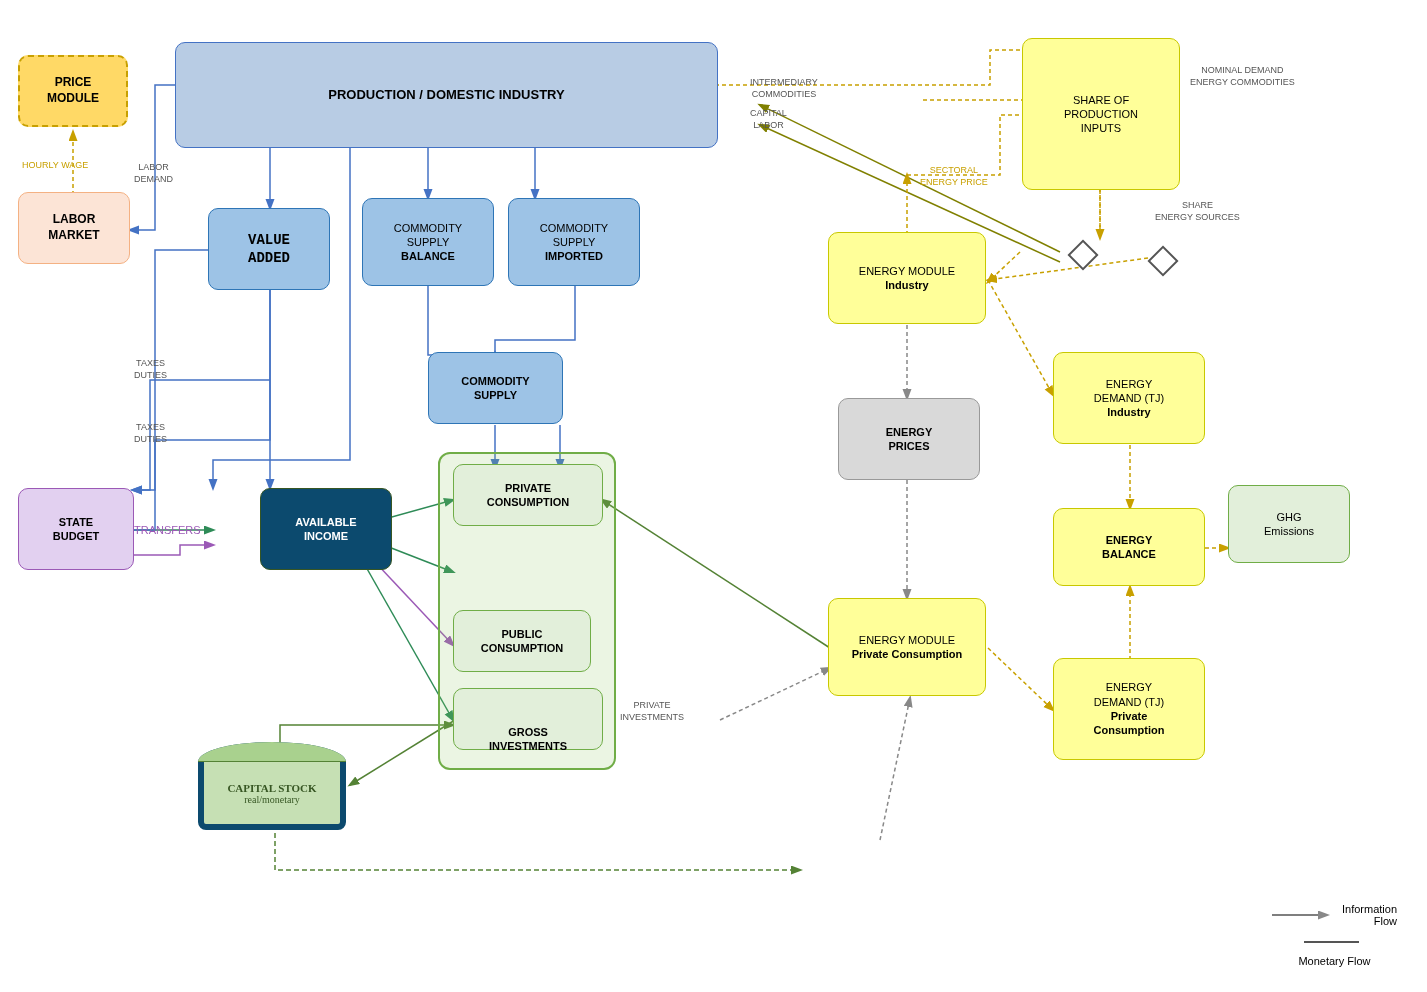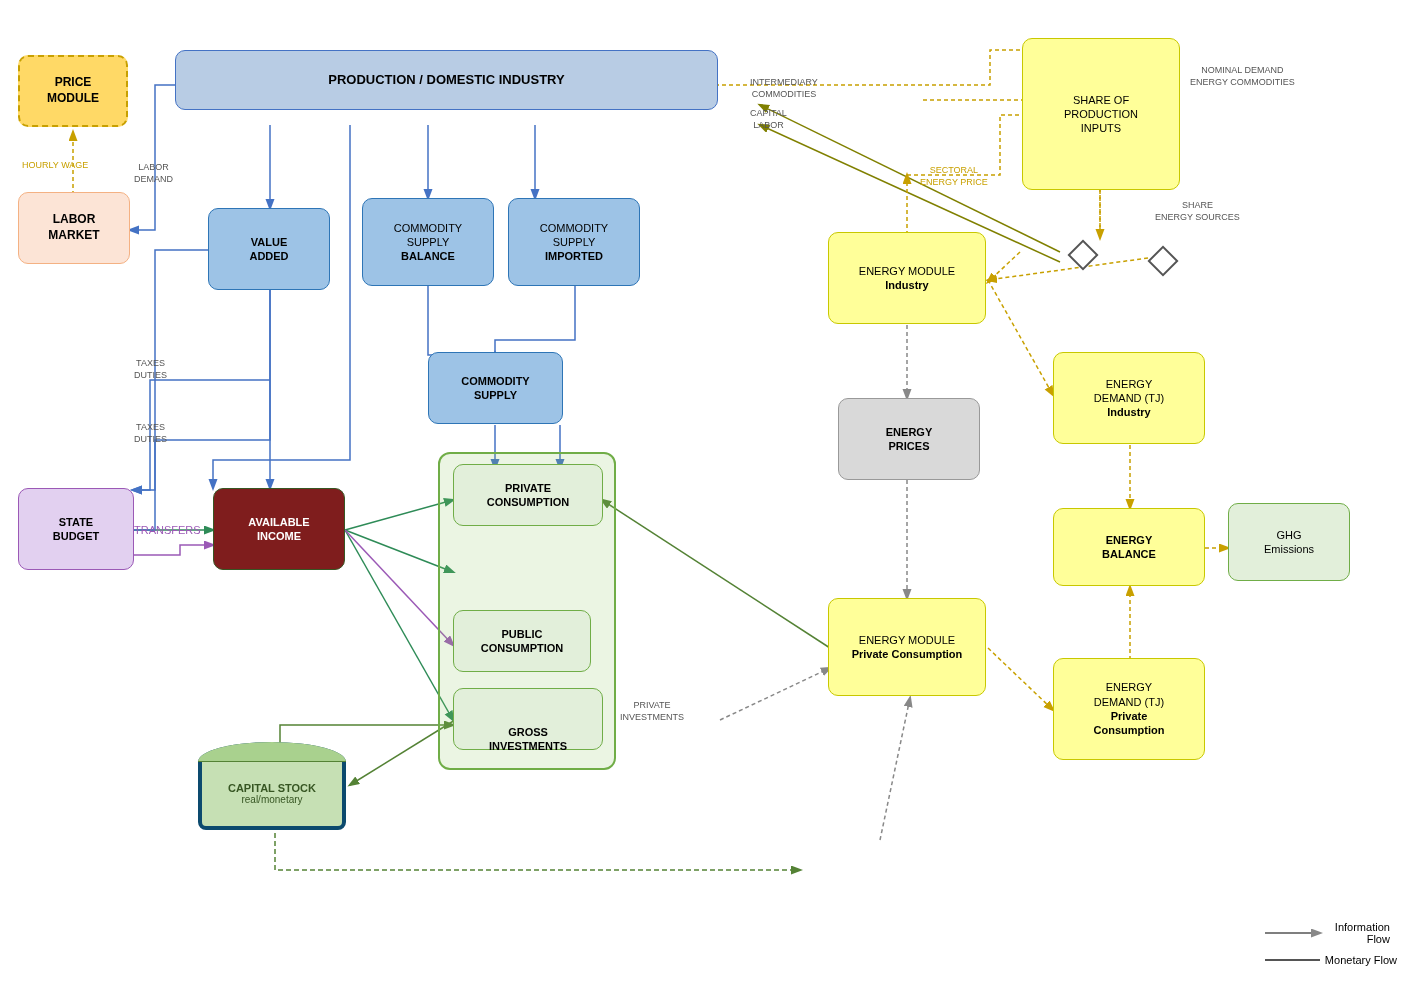--- a/index.html
+++ b/index.html
@@ -15,21 +15,21 @@
       padding: 6px;
       font-size: 11px;
       font-weight: normal;
       line-height: 1.3;
     }
     .node b { font-weight: bold; }
     .blue-light { background: #b8cce4; border: 1.5px solid #4472c4; }
     .blue-mid { background: #9dc3e6; border: 1.5px solid #2e75b6; }
     .yellow-node { background: #ffff99; border: 1.5px solid #c8c800; }
     .yellow-green { background: #e2efda; border: 1.5px solid #70ad47; }
-    .green-dark { background: #7f1d1d; color: white; border: 1.5px solid #375623; }
+    .green-dark { background: #0c4a6e; color: white; border: 1.5px solid #375623; margin-left: 47px; }
     .gray-node { background: #d9d9d9; border: 1.5px solid #999; }
     .orange-node { background: #fce4d6; border: 1.5px solid #f4b183; }
     .orange-box { background: #ffd966; border: 2px dashed #c8a000; }
     .purple-node { background: #e2d0f0; border: 1.5px solid #9b59b6; }
     .label-text { position: absolute; font-size: 9.5px; color: #555; text-align: center; line-height: 1.3; }
     svg.arrows { position: absolute; top: 0; left: 0; width: 1427px; height: 992px; pointer-events: none; }
   </style>
 </head>
 <body>
 
@@ -150,26 +150,26 @@
 
   <div class="node orange-box" style="left:18px;top:55px;width:110px;height:72px;">
     <span style="white-space:pre-line;font-weight:bold;font-size:12px;">PRICE
 MODULE</span>
   </div>
 
   <div class="node orange-node" style="left:18px;top:192px;width:112px;height:72px;">
     <span style="font-weight:bold;font-size:12px;">LABOR<br>MARKET</span>
   </div>
 
-  <div class="node blue-light" style="left:175px;top:50px;width:543px;height:60px;">
+  <div class="node blue-light" style="left:175px;top:42px;width:543px;height:106px;">
     <span style="font-weight:bold;font-size:13px;">PRODUCTION / DOMESTIC INDUSTRY</span>
   </div>
 
   <div class="node blue-mid" style="left:208px;top:208px;width:122px;height:82px;">
-    <span style="font-weight:bold;font-size:11px;">VALUE<br>ADDED</span>
+    <span style="font-weight:bold;font-size:14px;font-family:Liberation Mono, monospace;">VALUE<br>ADDED</span>
   </div>
 
   <div class="node blue-mid" style="left:362px;top:198px;width:132px;height:88px;">
     <span style="font-size:11px;">COMMODITY<br>SUPPLY<br><b>BALANCE</b></span>
   </div>
 
   <div class="node blue-mid" style="left:508px;top:198px;width:132px;height:88px;">
     <span style="font-size:11px;">COMMODITY<br>SUPPLY<br><b>IMPORTED</b></span>
   </div>
 
@@ -192,21 +192,21 @@
 
   <div class="node yellow-green" style="left:453px;top:610px;width:138px;height:62px;">
     <span style="font-weight:bold;font-size:11px;">PUBLIC<br>CONSUMPTION</span>
   </div>
 
   <div class="node yellow-green" style="left:453px;top:688px;width:150px;height:62px;">
     <span style="font-weight:bold;font-size:11px;margin-top:40px;">GROSS<br>INVESTMENTS</span>
   </div>
 
   <div style="position:absolute;left:198px;top:742px;width:148px;height:88px;">
-    <div style="width:148px;height:88px;background:#c6e0b4;border:4px solid #0c4a6e;border-radius:50% 50% 8px 8px / 20px 20px 8px 8px;display:flex;align-items:center;justify-content:center;text-align:center;flex-direction:column;">
+    <div style="width:148px;height:88px;background:#c6e0b4;border:6px solid #0c4a6e;border-radius:50% 50% 8px 8px / 20px 20px 8px 8px;display:flex;align-items:center;justify-content:center;text-align:center;flex-direction:column;font-family:Liberation Serif, serif;">
       <div style="position:absolute;top:0;left:0;right:0;height:20px;background:#a9d18e;border-radius:50% 50% 0 0 / 20px 20px 0 0;border-bottom:1.5px solid #548235;"></div>
       <span style="font-weight:bold;font-size:11px;color:#375623;margin-top:14px;">CAPITAL STOCK</span>
       <span style="font-size:10px;color:#375623;">real/monetary</span>
     </div>
   </div>
 
   <div class="node yellow-node" style="left:828px;top:232px;width:158px;height:92px;">
     <span style="font-size:11px;">ENERGY MODULE<br><b>Industry</b></span>
   </div>
 
@@ -223,21 +223,21 @@
   </div>
 
   <div class="node yellow-node" style="left:1053px;top:352px;width:152px;height:92px;">
     <span style="font-size:11px;">ENERGY<br>DEMAND (TJ)<br><b>Industry</b></span>
   </div>
 
   <div class="node yellow-node" style="left:1053px;top:508px;width:152px;height:78px;">
     <span style="font-weight:bold;font-size:11px;">ENERGY<br>BALANCE</span>
   </div>
 
-  <div class="node yellow-green" style="left:1228px;top:503px;width:122px;height:78px;">
+  <div class="node yellow-green" style="left:1228px;top:485px;width:122px;height:78px;">
     <span style="font-size:11px;">GHG<br>Emissions</span>
   </div>
 
   <div class="node yellow-node" style="left:1053px;top:658px;width:152px;height:102px;">
     <span style="font-size:11px;">ENERGY<br>DEMAND (TJ)<br><b>Private<br>Consumption</b></span>
   </div>
 
 
   <div style="position:absolute;left:1068px;top:240px;width:30px;height:30px;">
     <div style="width:22px;height:22px;background:white;border:2px solid #555;transform:rotate(45deg);margin:4px;"></div>
@@ -259,21 +259,21 @@
   <div class="label-text" style="left:1155px;top:200px;font-size:9px;color:#555;">SHARE<br>ENERGY SOURCES</div>
   <div class="label-text" style="left:1190px;top:65px;font-size:9px;color:#555;">NOMINAL DEMAND<br>ENERGY COMMODITIES</div>
 
   <div style="position:absolute;right:30px;bottom:25px;display:flex;flex-direction:column;gap:8px;text-align:right;">
     <div style="display:flex;align-items:center;gap:10px;">
       <svg width="60" height="14">
           <line x1="0" y1="7" x2="55" y2="7" stroke="#555" stroke-width="1.5" marker-end="url(#arr-gray)"></line>
         </svg>
       <span style="font-size:11px;">Information<br>Flow</span>
     </div>
-    <div style="display:flex;align-items:center;gap:0;">
+    <div style="display:flex;align-items:center;gap:6px;flex-direction:column;">
       <svg width="60" height="14">
         <line x1="0" y1="7" x2="55" y2="7" stroke="#555" stroke-width="2"></line>
       </svg>
       <span style="font-size:11px;">Monetary
 Flow</span>
     </div>
   </div>
 
 </div>
 

